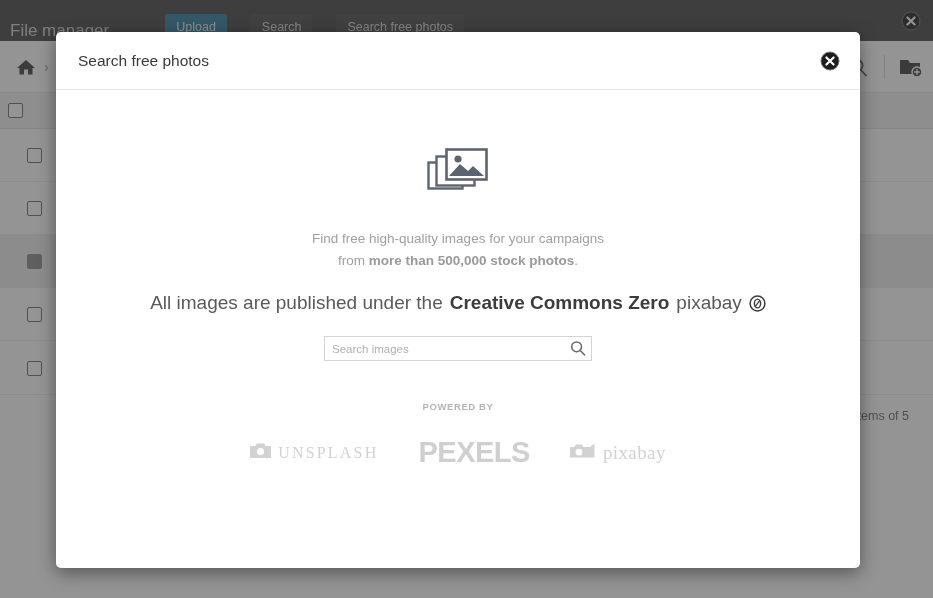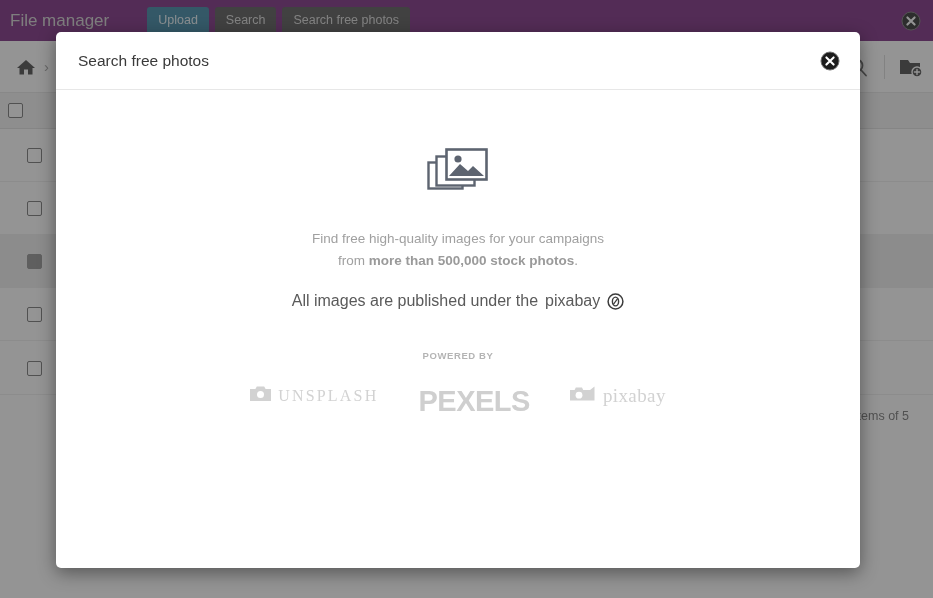--- a/index.html
+++ b/index.html
@@ -19,26 +19,27 @@
   #app-root {
     position: absolute;
     left: 0; top: 0;
     width: 933px;
     height: 598px;
     background: #ffffff;
   }
 
   .app-toolbar {
     height: 41px;
-    background: #701a75;
-    display: flex;
-    align-items: center;
+    background: #404040;
+    display: flex;
+    align-items: flex-end;
     padding: 0 10px;
     box-sizing: border-box;
     position: relative;
+    gap: 18px;
   }
   .app-title {
     color: #cfcfcf;
     font-size: 17px;
     margin-right: 14px;
     white-space: nowrap;
   }
   .tbtn {
     height: 27px;
     line-height: 27px;
@@ -213,21 +214,21 @@
   }
   .lead {
     font-size: 13.5px;
     color: #a0a0a0;
     line-height: 22px;
     margin: 17px;
   }
   .lead b { color: #9a9a9a; font-weight: bold; }
   .license {
     margin: 20px 0 0 0;
-    font-size: 16px;
+    font-size: 19px;
     color: #5a5a5a;
     display: flex;
     align-items: center;
     justify-content: center;
     gap: 7px;
   }
   .license b { font-weight: bold; color: #3c3c3c; }
 
   .search-wrap {
     margin: 22px auto 0 auto;
@@ -262,21 +263,21 @@
   .powered {
     margin-top: 40px;
     font-size: 9.5px;
     letter-spacing: 0.6px;
     color: #b4b4b4;
     font-weight: bold;
   }
   .logos {
     margin-top: 24px;
     display: flex;
-    align-items: flex-start;
+    align-items: center;
     justify-content: center;
     gap: 40px;
   }
   .logo {
     display: flex;
     align-items: center;
     gap: 7px;
     cursor: pointer;
     opacity: 1;
   }
@@ -421,30 +422,40 @@
       </svg>
     </div>
 
     <p class="lead">
       <span>Find free high-quality images for your campaigns</span><br>
       <span>from </span><b>more than 500,000 stock photos</b><span>.</span>
     </p>
 
     <div class="license">
       <span>All images are published under the </span>
+        <b>Creative Commons Zero</b>
         <span> pixabay</span>
       <span>
         <svg width="17" height="17" viewBox="0 0 17 17" style="vertical-align:middle">
           <circle cx="8.5" cy="8.5" r="7.4" fill="none" stroke="#3c3c3c" stroke-width="1.5"></circle>
           <ellipse cx="8.5" cy="8.5" rx="3.1" ry="4.4" fill="none" stroke="#3c3c3c" stroke-width="1.4"></ellipse>
           <path d="M6.2 11.6 L10.8 5.4" stroke="#3c3c3c" stroke-width="1.2"></path>
         </svg>
       </span>
     </div>
 
+    <div class="search-wrap">
+      <input type="text" placeholder="Search images" style="">
+      <span class="search-go">
+        <svg width="16" height="17" viewBox="0 0 16 17">
+          <circle cx="6.6" cy="6.8" r="4.9" fill="none" stroke="#6a6a6a" stroke-width="1.5"></circle>
+          <path d="M10.3 10.5 L14.6 15" stroke="#6a6a6a" stroke-width="1.6" stroke-linecap="round"></path>
+        </svg>
+      </span>
+    </div>
 
     <div class="powered">POWERED BY</div>
 
     <div class="logos">
 
       <div class="logo">
         <span>
           <svg width="21" height="17" viewBox="0 0 21 17">
             <path d="M0 4 L5.4 4 L6.8 1.4 L14.2 1.4 L15.6 4 L21 4 L21 16 L0 16 Z" fill="#d2d2d2"></path>
             <circle cx="10.5" cy="9.6" r="3.5" fill="#ffffff"></circle>

